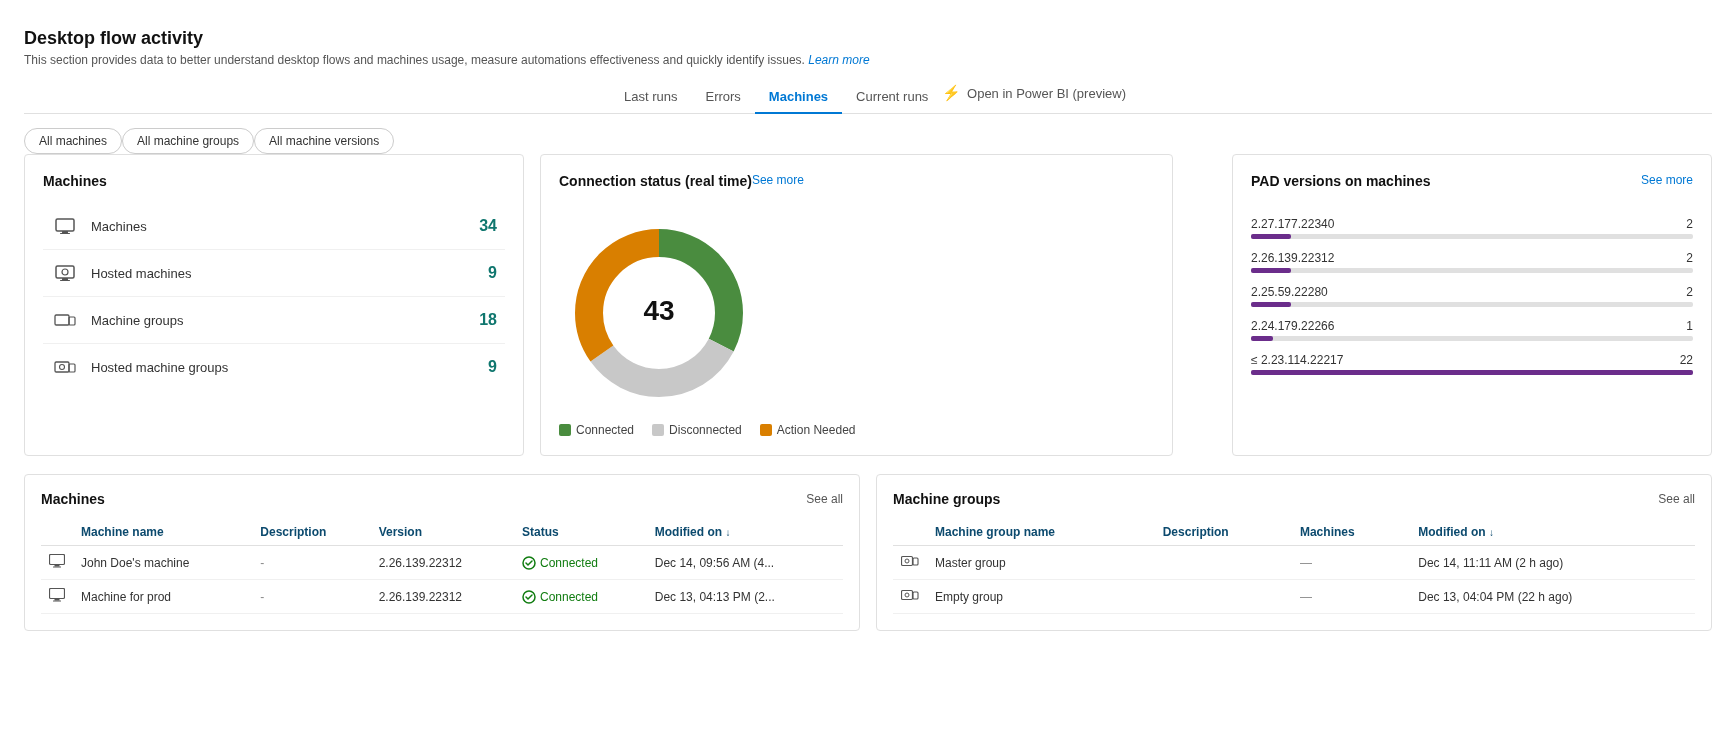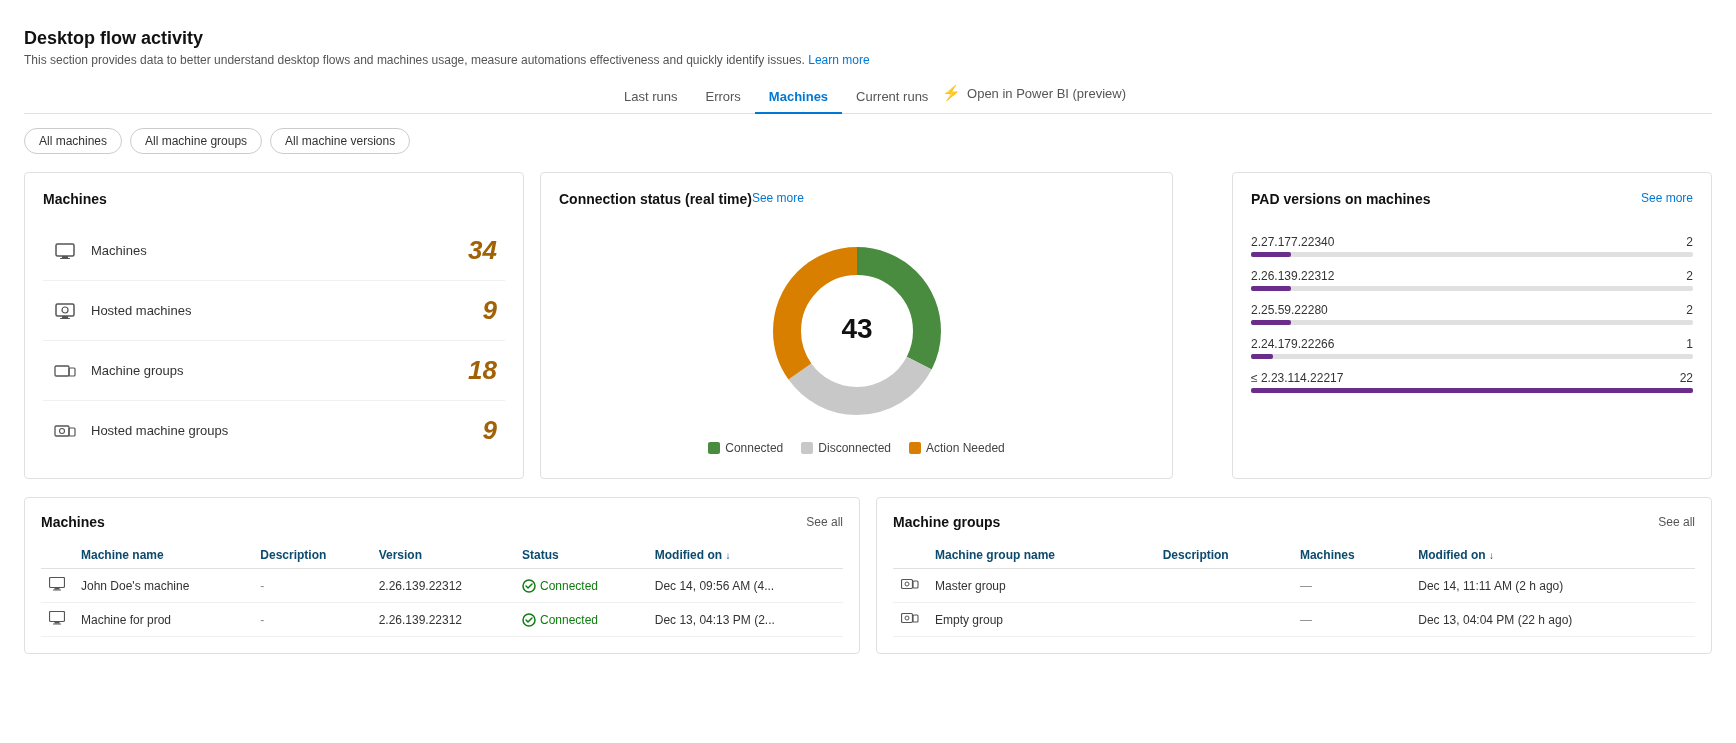--- a/index.html
+++ b/index.html
@@ -1,48 +1,48 @@
 <!DOCTYPE html>
 <html><head>
   <meta charset="utf-8">
   <style>
     * { box-sizing: border-box; margin: 0; padding: 0; }
     body { font-family: 'Segoe UI', Arial, sans-serif; font-size: 13px; color: #333; background: #fff; }
     .page { padding: 18px 24px; }
     .page-title { font-size: 18px; font-weight: 600; color: #111; margin-bottom: 4px; margin-top: 10px; }
     .page-subtitle { font-size: 12px; color: #555; margin-bottom: 14px; }
-    .page-subtitle a { color: #0078d4; text-decoration: none; }
+    .page-subtitle a { color: #0078d4; text-decoration: none; font-style: italic; }
     .tabs-row { display: flex; align-items: center; border-bottom: 1px solid #e0e0e0; margin-bottom: 14px; justify-content: center; }
     .tabs { display: flex; gap: 0; }
     .tab { padding: 8px 14px; font-size: 13px; color: #555; cursor: pointer; border-bottom: 2px solid transparent; margin-bottom: -1px; }
     .tab.active { color: #0078d4; border-bottom: 2px solid #0078d4; font-weight: 600; }
     .open-powerbi { display: flex; align-items: center; gap: 6px; font-size: 13px; color: #555; cursor: pointer; padding-bottom: 8px; }
     .open-powerbi .icon { font-size: 15px; }
-    .filter-row { display: flex; gap: 8px; margin-bottom: 18px; }
+    .filter-row { display: flex; }
     .filter-btn { padding: 5px 14px; border-radius: 20px; border: 1px solid #ccc; background: #fff; font-size: 12px; color: #333; cursor: pointer; }
 
     
     .cards-row { display: flex; gap: 16px; margin-bottom: 18px; }
 
     
     .card { background: #fff; border: 1px solid #e0e0e0; border-radius: 4px; padding: 18px; }
     .card-title { font-size: 14px; font-weight: 600; color: #111; margin-bottom: 14px; }
 
     .machines-card { flex: 0 0 500px; }
     .machine-row { display: flex; align-items: center; padding: 14px 8px; border-bottom: 1px solid #f0f0f0; }
     .machine-row:last-child { border-bottom: none; }
     .machine-icon { width: 28px; display: flex; align-items: center; justify-content: center; color: #555; font-size: 16px; margin-right: 12px; }
     .machine-label { flex: 1; font-size: 13px; color: #333; }
-    .machine-count { font-size: 26px; font-weight: 700; color: #a16207; font-style: italic; }
+    .machine-count { font-size: 16px; font-weight: 700; color: #0f766e; }
 
     
     .connection-card { flex: 1; min-width: 0; position: relative; }
     .connection-card .card-header { display: flex; align-items: flex-start; margin-bottom: 10px; }
     .see-more { color: #0078d4; text-decoration: none; font-size: 12px; cursor: pointer; }
-    .donut-container { display: flex; flex-direction: column; align-items: center; }
+    .donut-container { display: flex; flex-direction: column; }
     .donut-svg { display: block; }
     .legend { display: flex; gap: 18px; margin-top: 10px; align-items: center; }
     .legend-item { display: flex; align-items: center; gap: 5px; font-size: 12px; color: #444; }
     .legend-dot { width: 12px; height: 12px; border-radius: 2px; display: inline-block; }
 
     
     .pad-card { flex: 0 0 480px; margin-left: 43px; }
     .pad-card .card-header { display: flex; justify-content: space-between; align-items: flex-start; margin-bottom: 14px; }
     .pad-version-row { margin-bottom: 12px; }
     .pad-version-top { display: flex; justify-content: space-between; font-size: 12px; color: #333; margin-bottom: 3px; }

